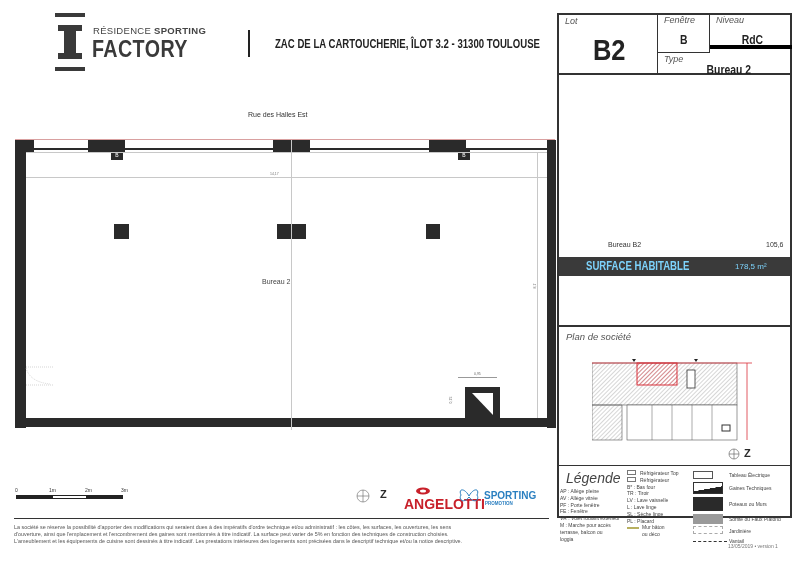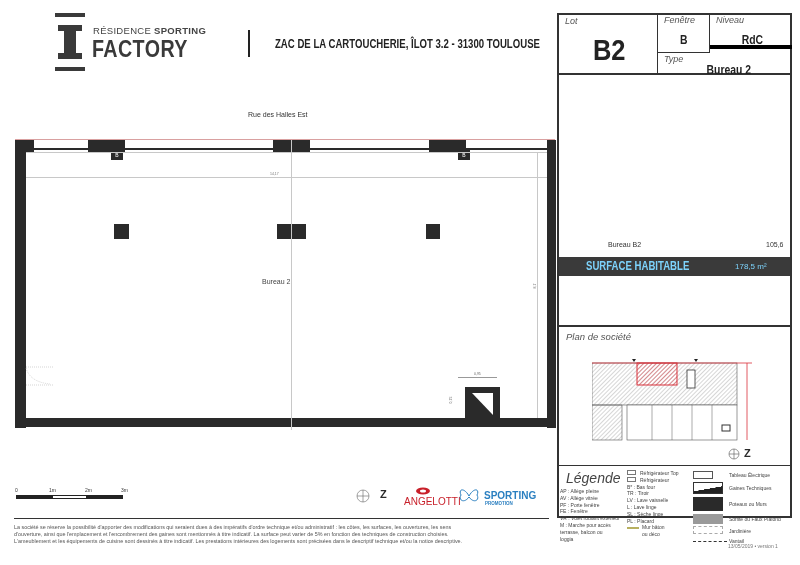--- a/index.html
+++ b/index.html
@@ -223,21 +223,21 @@
   <line x1="1" y1="7" x2="13" y2="7" stroke="#666" stroke-width="0.6"></line>
   <line x1="7" y1="1" x2="7" y2="13" stroke="#666" stroke-width="0.6"></line>
 </svg>
 <div class="abs" style="left:380px;top:488px;font-size:11px;font-weight:700;">Z</div>
 
 <div>
   <svg class="abs" style="left:414px;top:486px;" width="18" height="9" viewBox="0 0 18 9">
     <ellipse cx="9" cy="5" rx="7" ry="3.5" fill="#c8202a"></ellipse>
     <ellipse cx="9" cy="5" rx="3" ry="1.5" fill="#fff"></ellipse>
   </svg>
-  <div class="abs" style="left:404px;top:496px;font-size:10px;font-weight:400;color:#c8202a;">ANGELOTTI</div>
+  <div class="abs" style="left:404px;top:496px;font-size:14px;font-weight:700;color:#c8202a;">ANGELOTTI</div>
 </div>
 
 <div>
   <svg class="abs" style="left:458px;top:487px;" width="22" height="18" viewBox="0 0 22 18">
     <path d="M11 9 C6 0, 0 2, 3 8 C0 13, 6 17, 11 10 C16 17, 22 13, 19 8 C22 2, 16 0, 11 9 Z" fill="none" stroke="#2a7fc0" stroke-width="1"></path>
   </svg>
   <div class="abs" style="left:484px;top:490px;font-size:10px;font-weight:700;color:#2a7fc0;">SPORTING</div>
   <div class="abs" style="left:485px;top:501px;font-size:4.5px;font-weight:700;color:#2a7fc0;">PROMOTION</div>
 </div>
 

